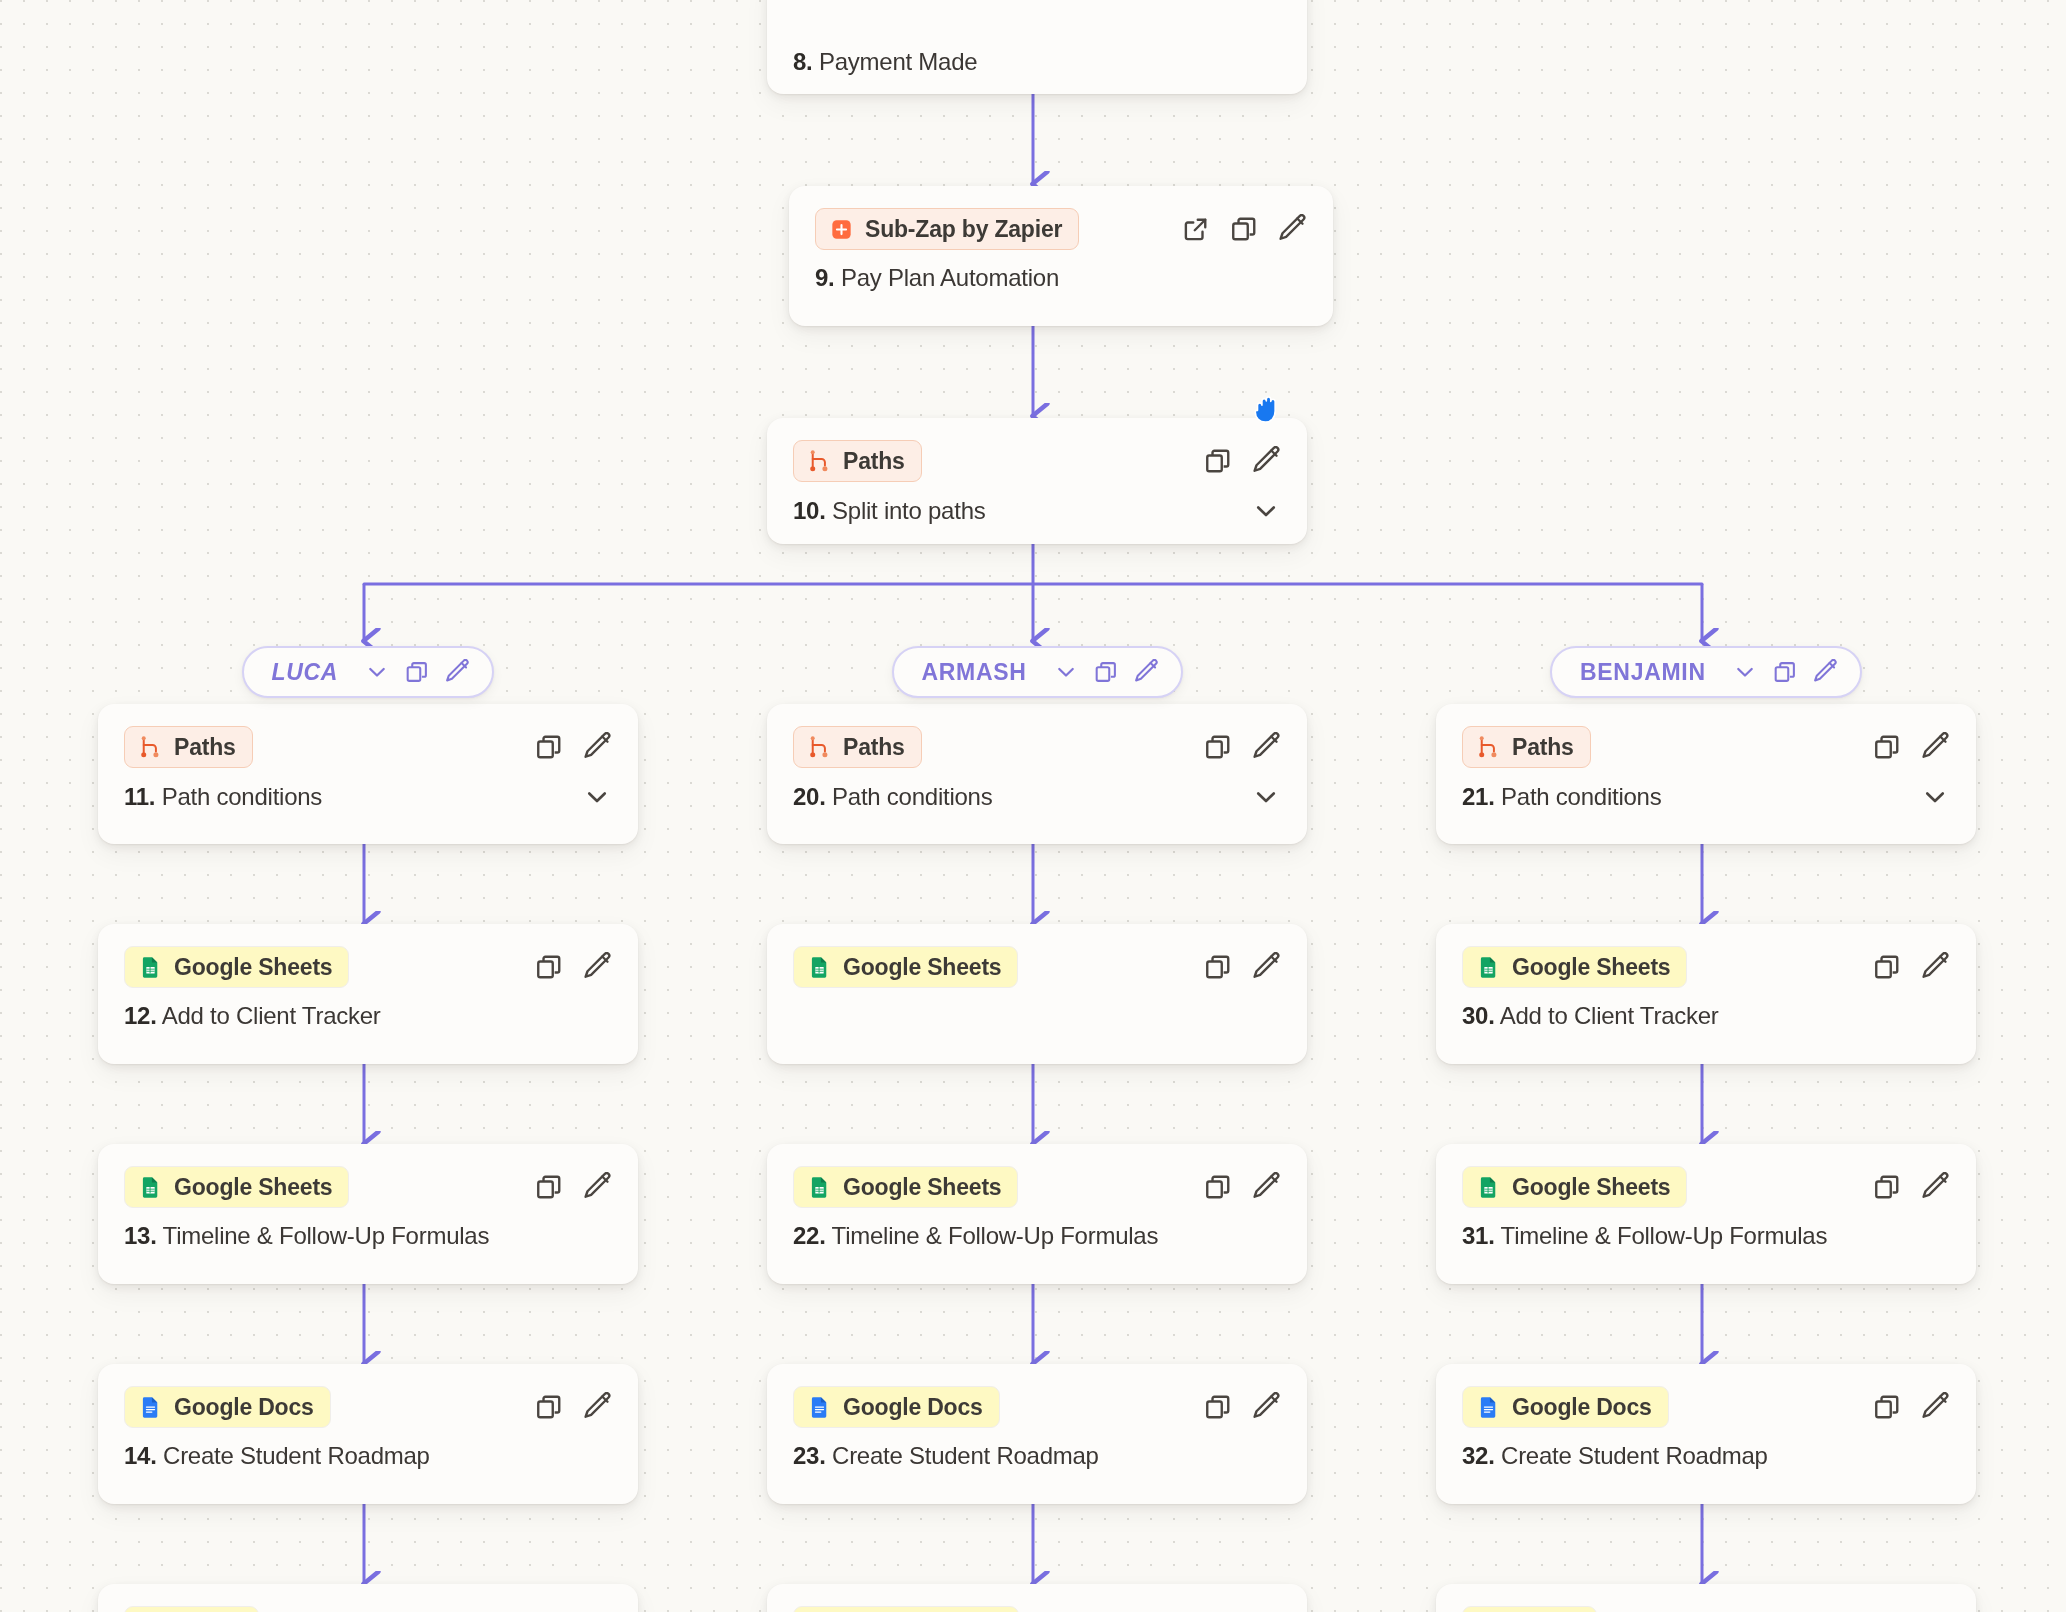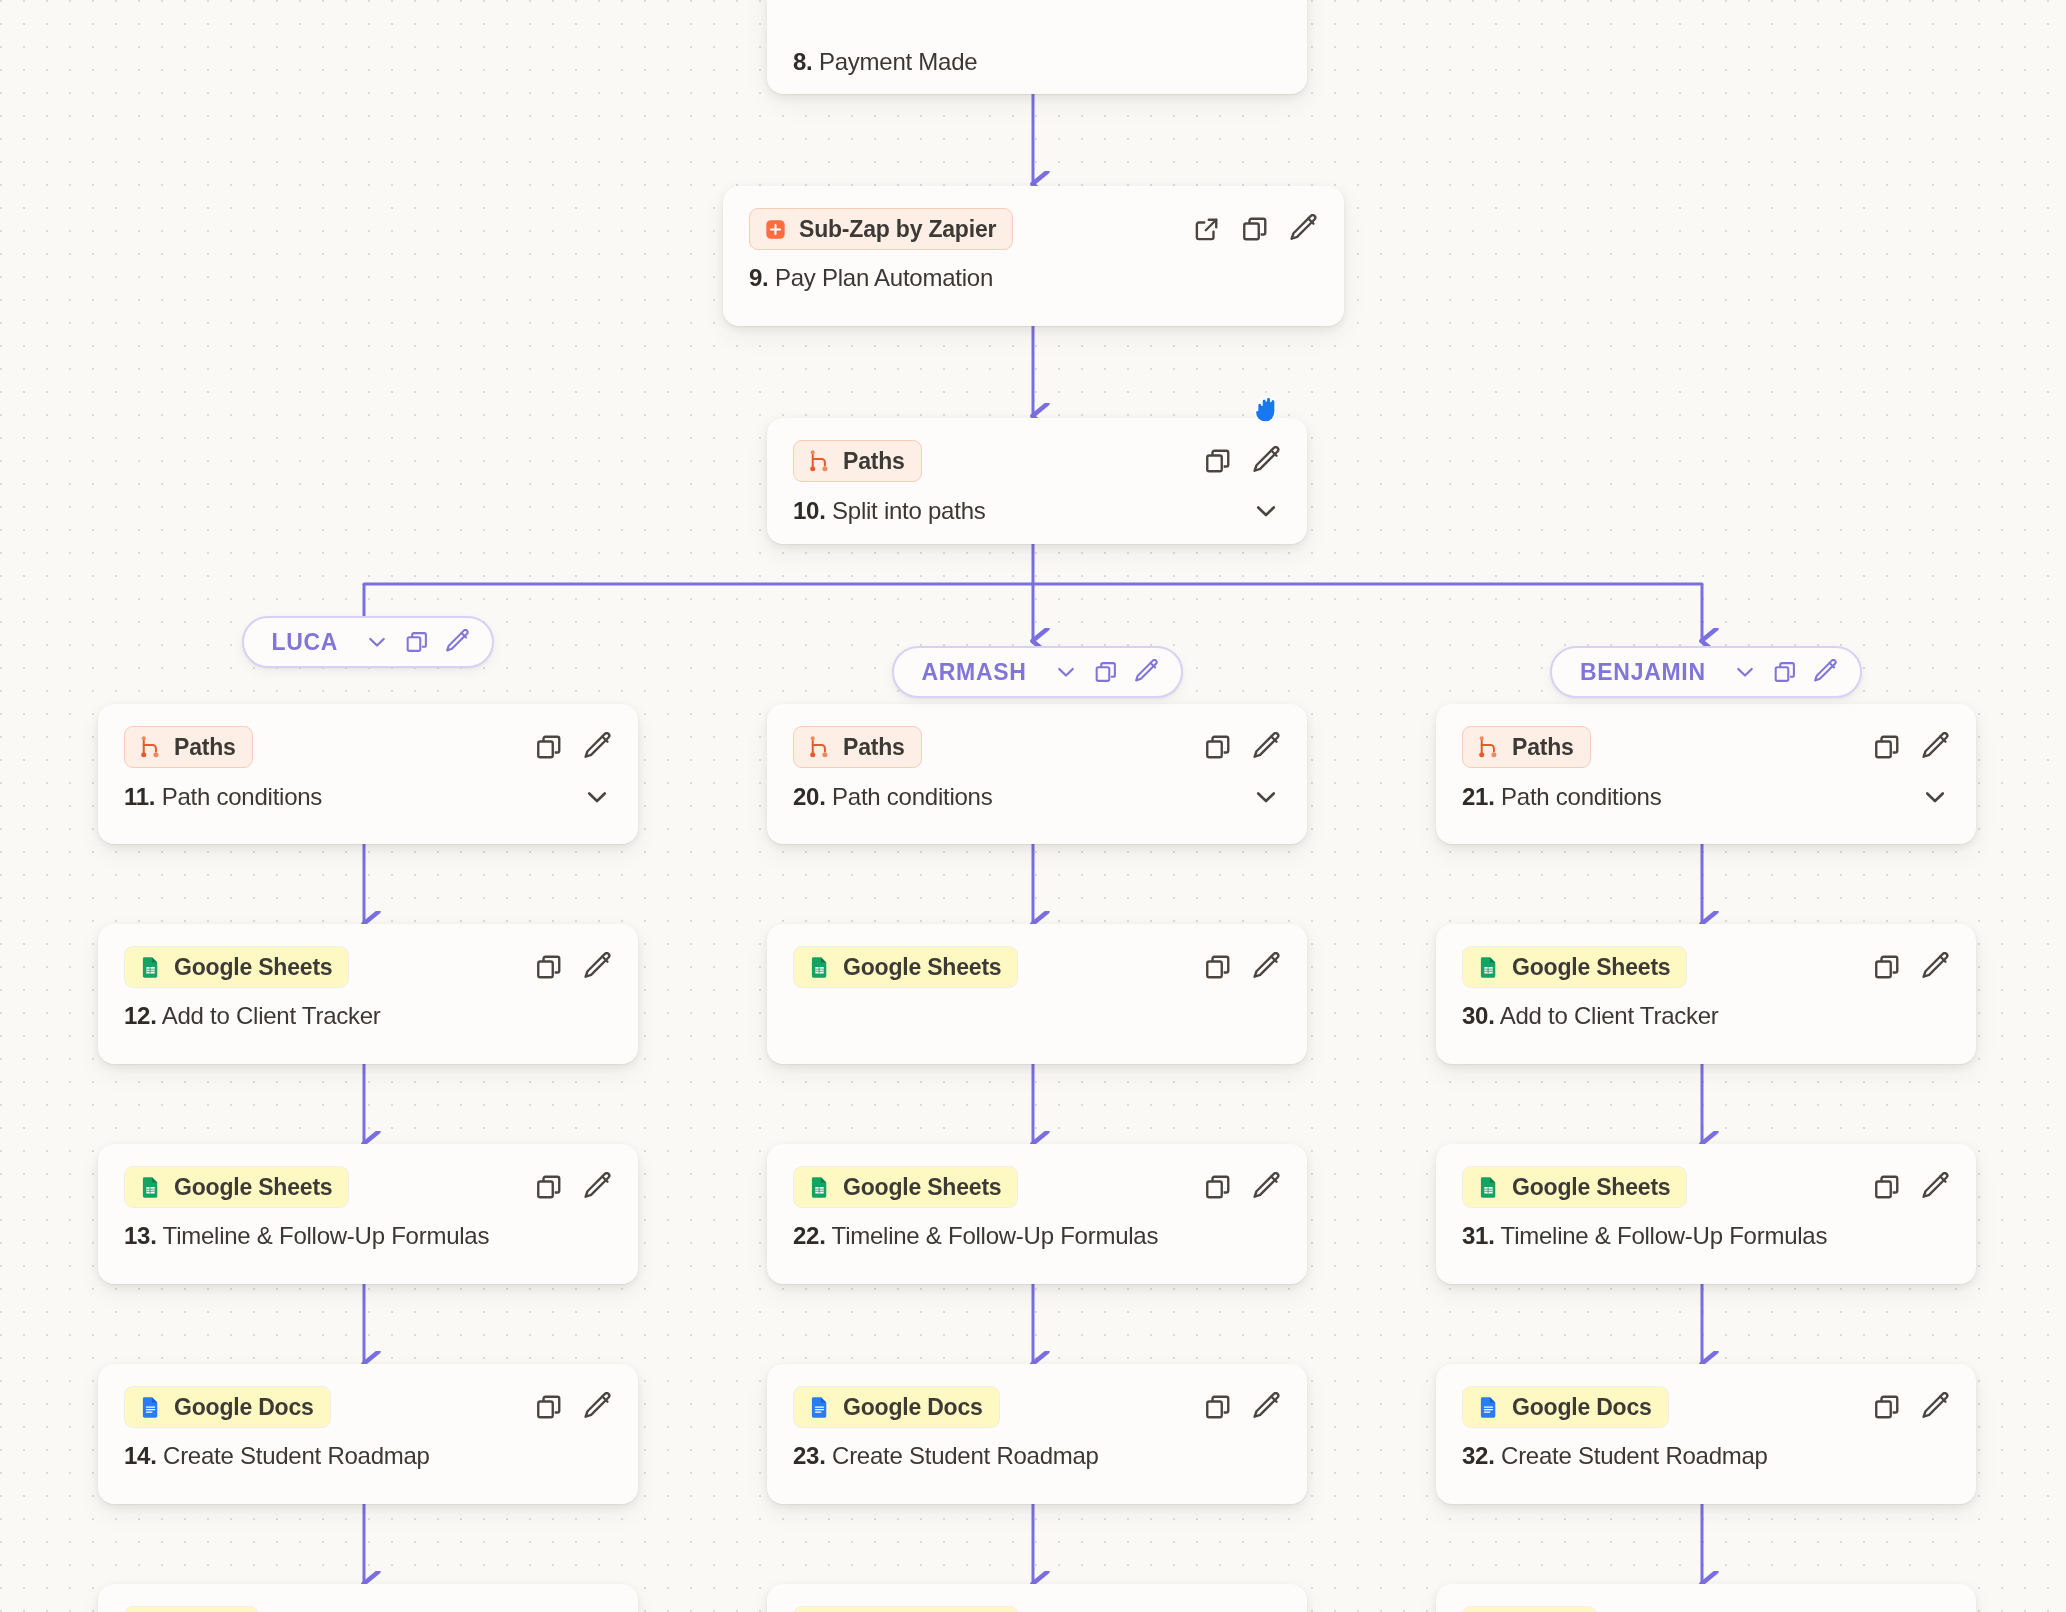--- a/index.html
+++ b/index.html
@@ -195,21 +195,21 @@
       <line x1="1702" y1="1465" x2="1702" y2="1548"></line>
     </g>
   </svg>
 
   <div id="nodes-layer">
       <div class="node" style="left: 767px; top: -62px; width: 540px; height: 120px; padding-top: 0px; justify-content: flex-end; padding-bottom: 18px;">
         <div class="node-bottom">
           <div class="node-title"><b>8.</b> <span>Payment Made</span></div>
         </div>
       </div>
-      <div class="node" style="left: 723px; top: 150px; width: 621px; height: 140px;">
+      <div class="node" style="left: 789px; top: 150px; width: 544px; height: 140px;">
         <div class="node-top">
           <div class="app-badge tone-orange">
             <svg viewBox="0 0 24 24" class="badge-icon">
               <rect x="3.2" y="3.2" width="17.6" height="17.6" rx="4.2" fill="#ff6c3f"></rect>
               <path d="M12 7.6v8.8M7.6 12h8.8" stroke="#ffffff" stroke-width="2" stroke-linecap="round"></path>
             </svg>
             <span>Sub-Zap by Zapier</span>
           </div>
           <div class="node-actions">
             <svg viewBox="0 0 24 24" class="act">
@@ -266,21 +266,21 @@
             </svg>
           </div>
         </div>
         <div class="node-bottom">
           <div class="node-title"><b>10.</b> <span>Split into paths</span></div>
           <svg viewBox="0 0 24 24" class="chev">
             <path d="M5.8 9.2L12 15.2l6.2-6" fill="none" stroke="#4a4540" stroke-width="2.1" stroke-linecap="round" stroke-linejoin="round"></path>
           </svg>
         </div>
       </div>
-      <div class="path-pill" style="top: 580px; left: 241.5px;">
+      <div class="path-pill" style="top: 610px; left: 241.5px; font-style: italic;">
         <span class="pill-name">LUCA</span>
         <span class="pill-acts">
           <svg viewBox="0 0 24 24" class="">
             <path d="M5.8 9.2L12 15.2l6.2-6" fill="none" stroke="#8075d8" stroke-width="2.1" stroke-linecap="round" stroke-linejoin="round"></path>
           </svg>
           <svg viewBox="0 0 24 24" class="">
             <g fill="none" stroke="#8075d8" stroke-width="1.9" stroke-linejoin="round">
               <rect x="3.4" y="7.6" width="11.6" height="12.6" rx="1.5"></rect>
               <path d="M7.6 7.6V5.3a1.5 1.5 0 0 1 1.5-1.5h9.6a1.5 1.5 0 0 1 1.5 1.5v9.6a1.5 1.5 0 0 1-1.5 1.5h-2.2"></path>
             </g>

